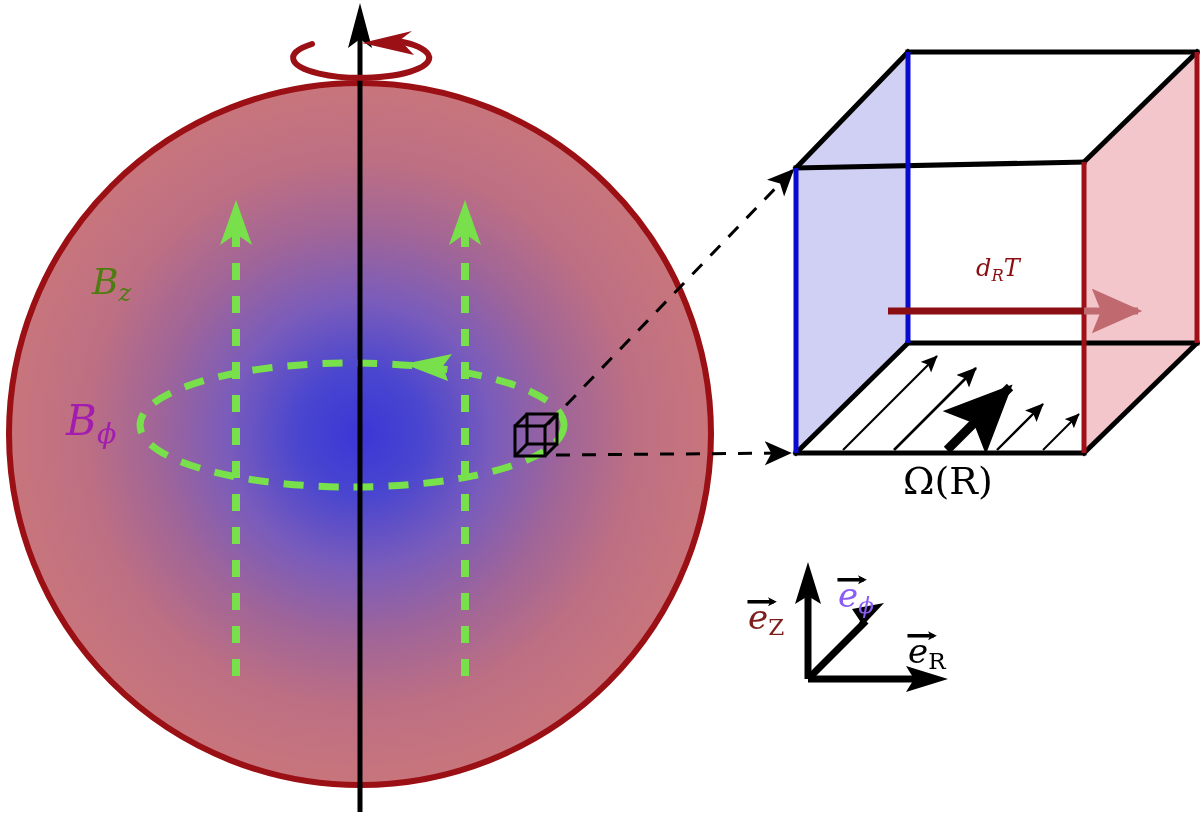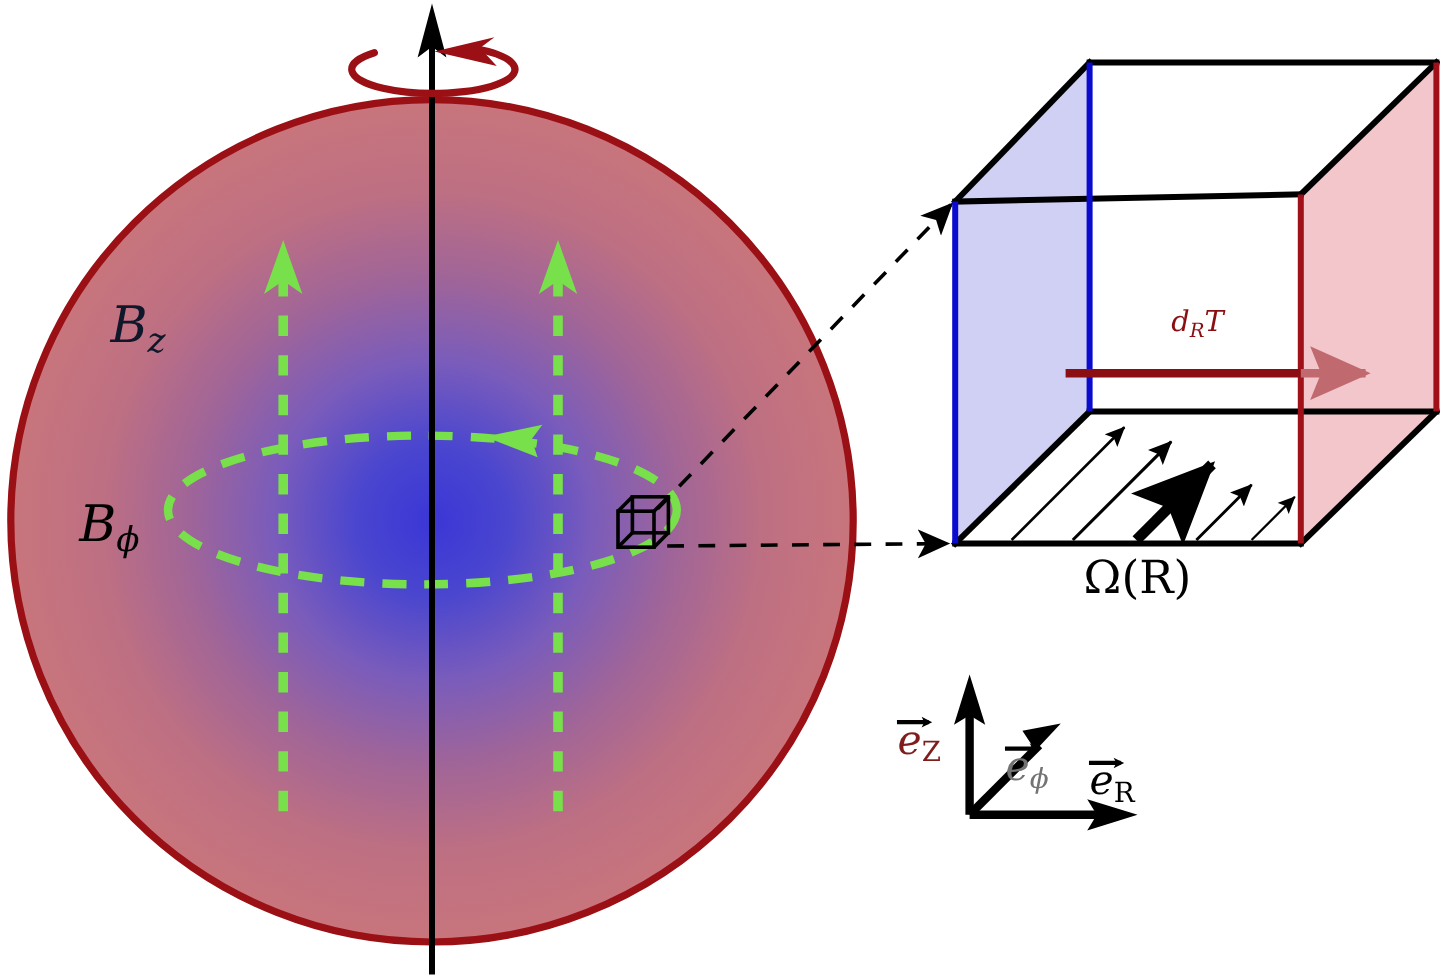--- a/index.html
+++ b/index.html
@@ -125,46 +125,46 @@
     <g>
       <line x1="808" y1="679" x2="808" y2="586" stroke="#000" stroke-width="7"></line>
       <path fill="#000" d="M808,562 L821,604 L808,596 L795,604 z"></path>
       <line x1="808" y1="679" x2="924" y2="679" stroke="#000" stroke-width="7"></line>
       <path fill="#000" d="M948,679 L906,692 L914,679 L906,666 z"></path>
       <line x1="808" y1="679" x2="866" y2="621" stroke="#000" stroke-width="7"></line>
       <path fill="#000" d="M884,603 L854,635 L860,621 L852,609 z"></path>
     </g>
   </svg>
 
-  <div class="mathlabel" style="left:92px; top:250px; font-size:42px; color:#0f172a;">
+  <div class="mathlabel" style="left:92px; top:264px; font-size:36px; color:#4d7c0f;">
     <span>B</span><span class="sub">z</span>
   </div>
 
-  <div class="mathlabel" style="left:66px; top:416px; font-size:42px; color:#000000;">
+  <div class="mathlabel" style="left:66px; top:400px; font-size:42px; color:#a21caf;">
     <span>B</span><span class="sub">ϕ</span>
   </div>
 
   <div class="mathlabel" style="left:976px; top:256px; font-size:24px; color:#8b0f12;">
     <span>d</span><span class="sub">R</span><span>T</span>
   </div>
 
   <div class="mathlabel upr" style="left:903px; top:462px; font-size:38px; color:#000; font-style:normal;text-align:center;">
     <span>Ω(R)</span>
   </div>
 
   <div class="mathlabel" style="left:748px; top:600px; font-size:34px; color:#7f1d1d;">
     <span class="vecwrap">
       <svg class="vecbar" viewBox="0 0 22 12">
         <line x1="1" y1="8" x2="19" y2="8" stroke="#000" stroke-width="2.4"></line>
         <path d="M21,8 L15,5 L16.5,8 L15,11 z" fill="#000"></path>
       </svg>
       <span>e</span></span><span class="sub upr">Z</span>
   </div>
 
-  <div class="mathlabel" style="left:838px; top:578px; font-size:34px; color:#737373;margin-top:44px;">
+  <div class="mathlabel" style="left:838px; top:578px; font-size:34px; color:#8b5cf6;">
     <span class="vecwrap">
       <svg class="vecbar" viewBox="0 0 22 12">
         <line x1="1" y1="8" x2="19" y2="8" stroke="#000" stroke-width="2.4"></line>
         <path d="M21,8 L15,5 L16.5,8 L15,11 z" fill="#000"></path>
       </svg>
       <span>e</span></span><span class="sub">ϕ</span>
   </div>
 
   <div class="mathlabel" style="left:908px; top:634px; font-size:34px; color:#000;">
     <span class="vecwrap">

